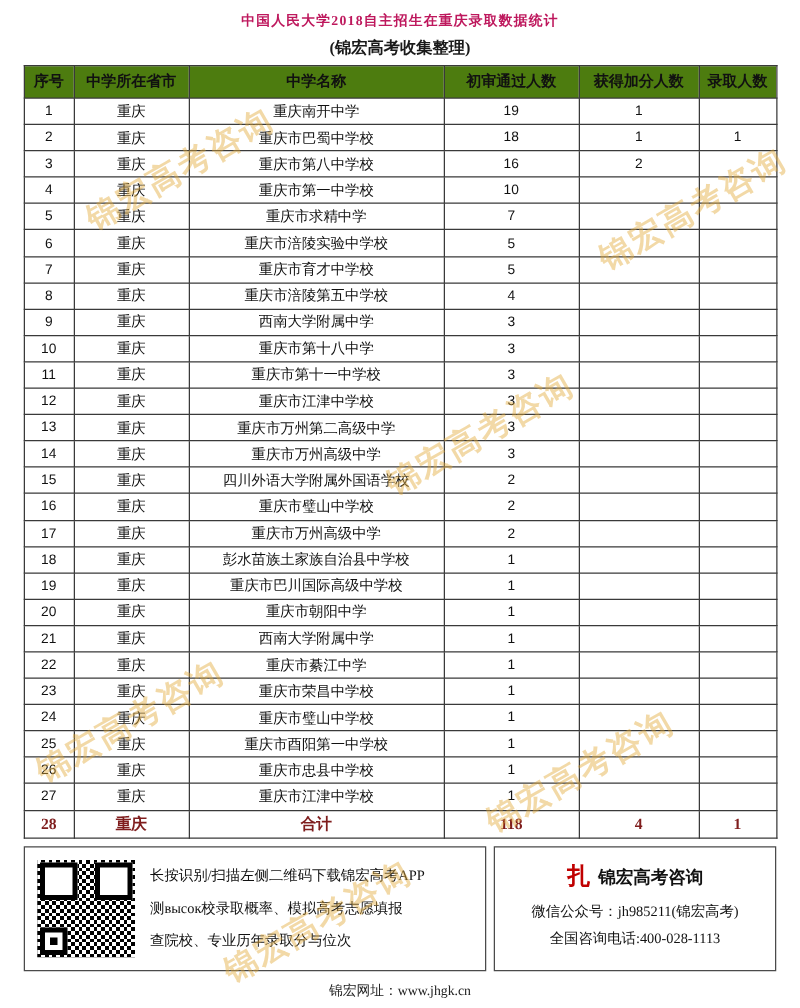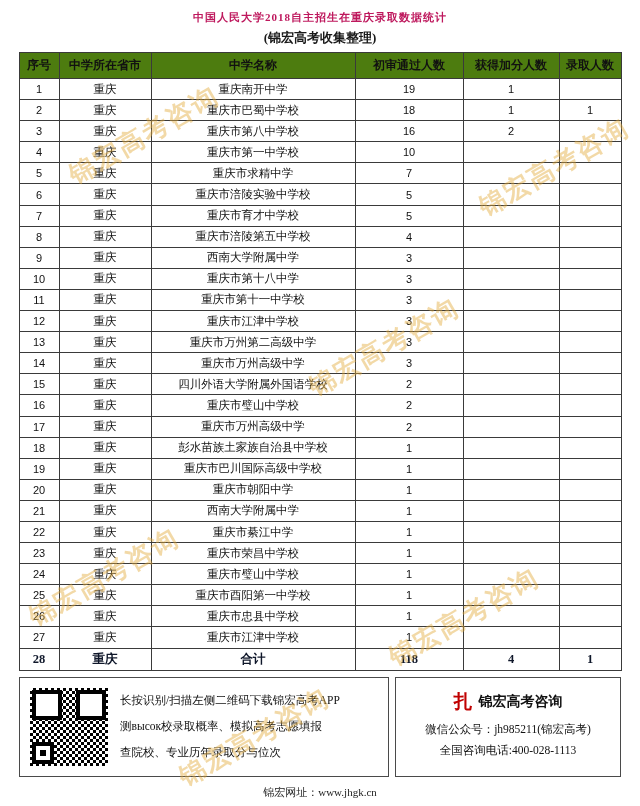--- a/index.html
+++ b/index.html
@@ -66,21 +66,21 @@
     font-family: Liberation Mono, monospace;
     font-size: 11.5px;
     margin-top: 36px;
   }
   table.main td.c-city {
     font-family: "Liberation Serif", serif;
     font-size: 11.5px;
   }
   table.main tr.total td {
     font-weight: bold;
-    color: #0f172a;
+    color: #7f1d1d;
     font-size: 12.5px;
     font-family: "Liberation Serif", serif;
     height: 22px;
   }
   col.w-idx  { width: 40px; }
   col.w-city { width: 92px; }
   col.w-name { width: 204px; }
   col.w-n1   { width: 108px; }
   col.w-n2   { width: 96px; }
   col.w-n3   { width: 62px; }

